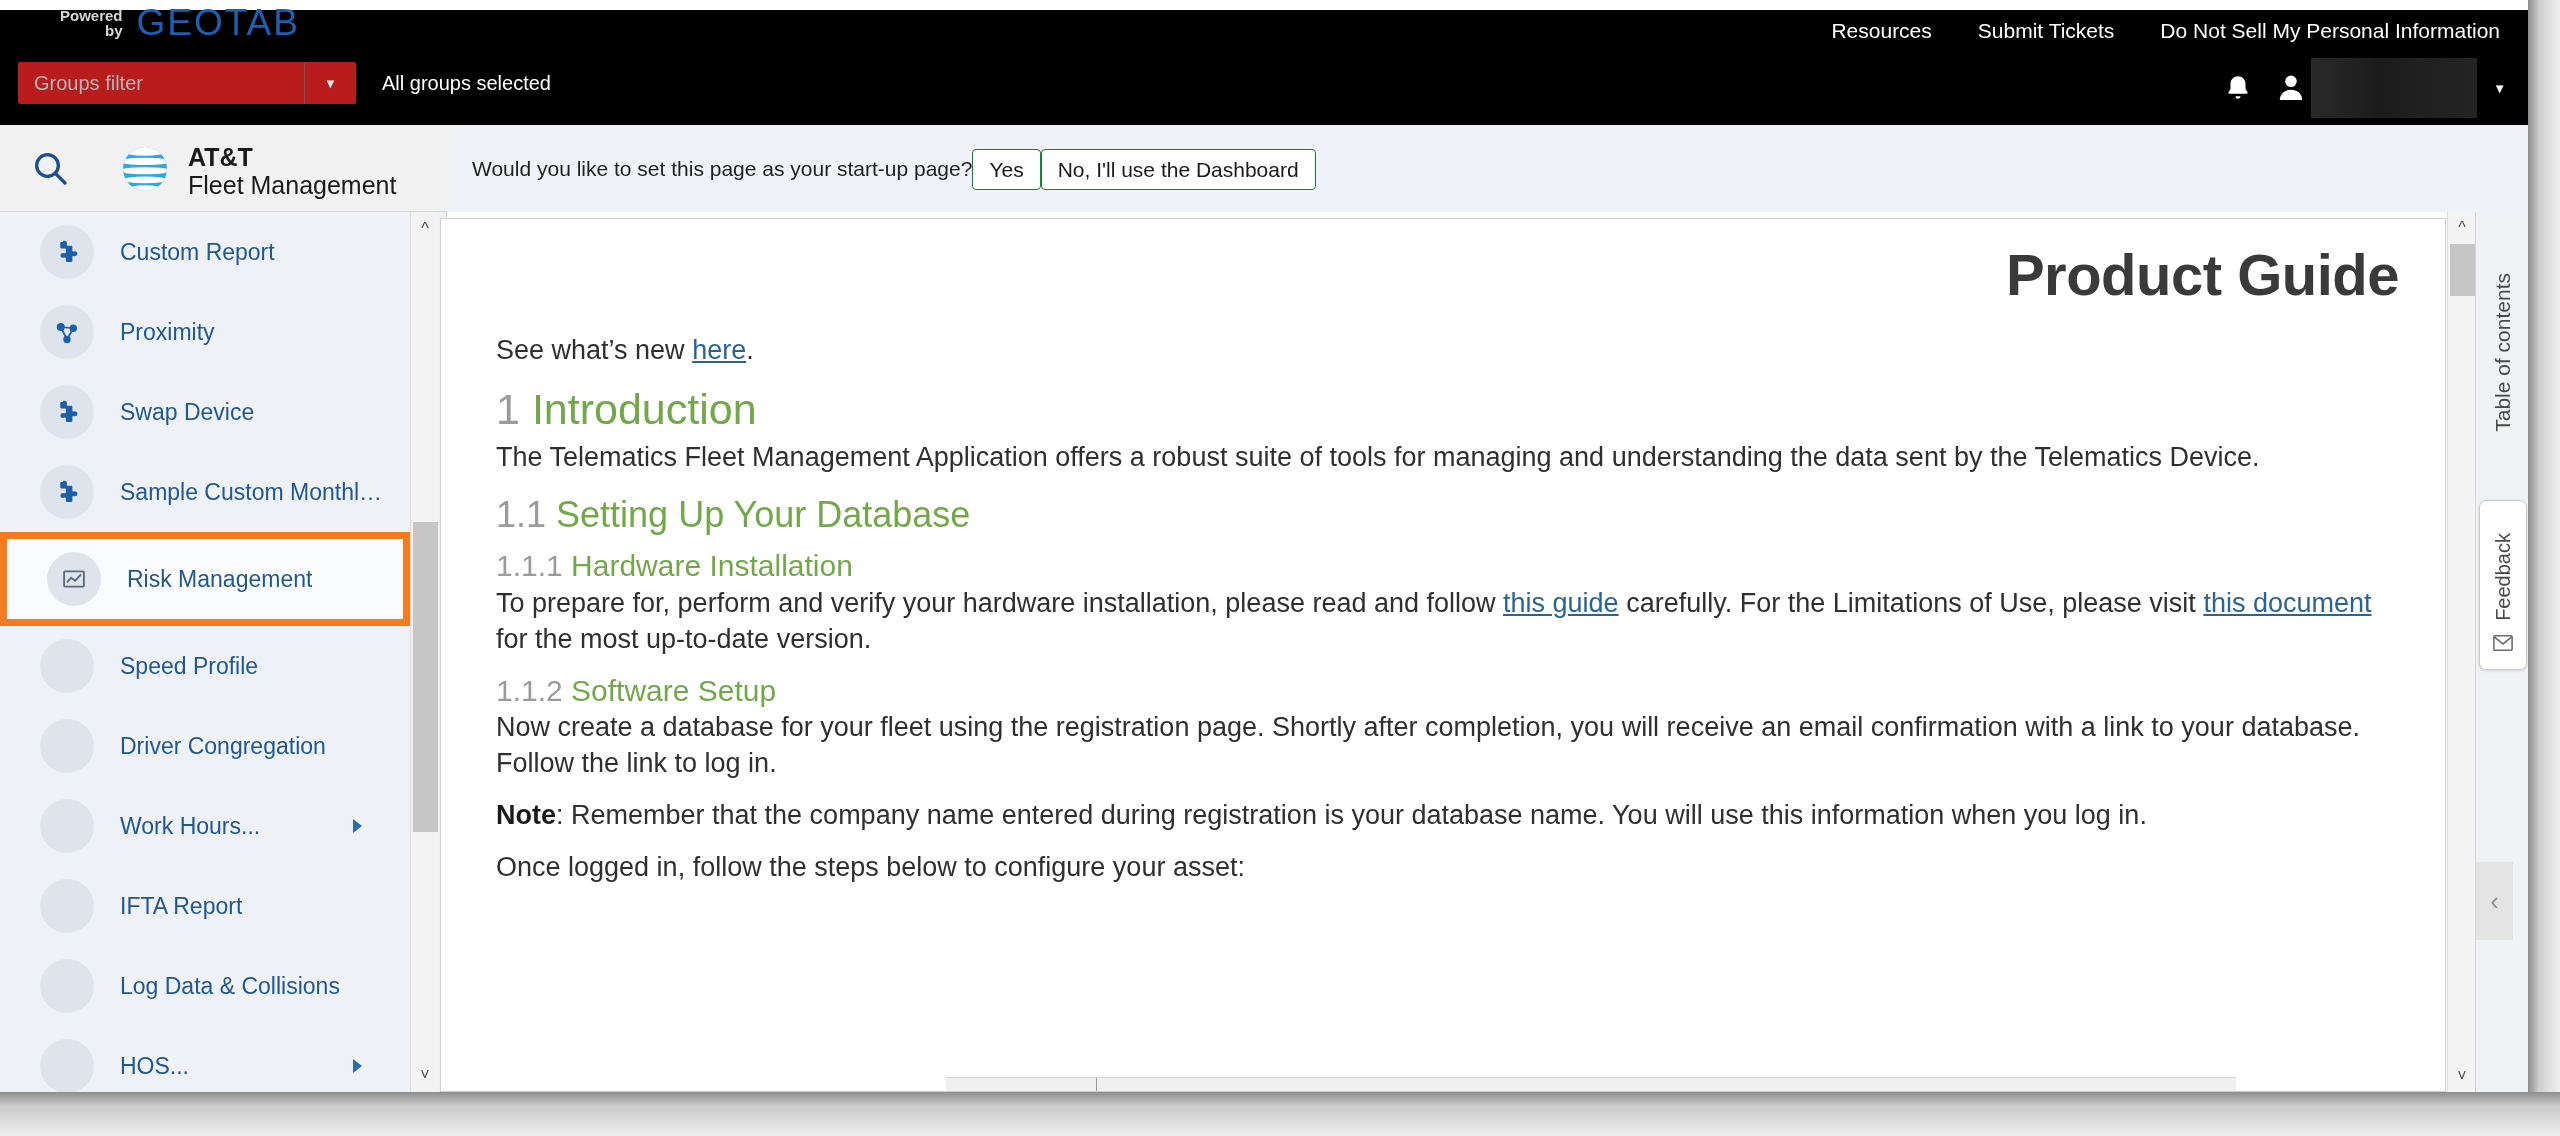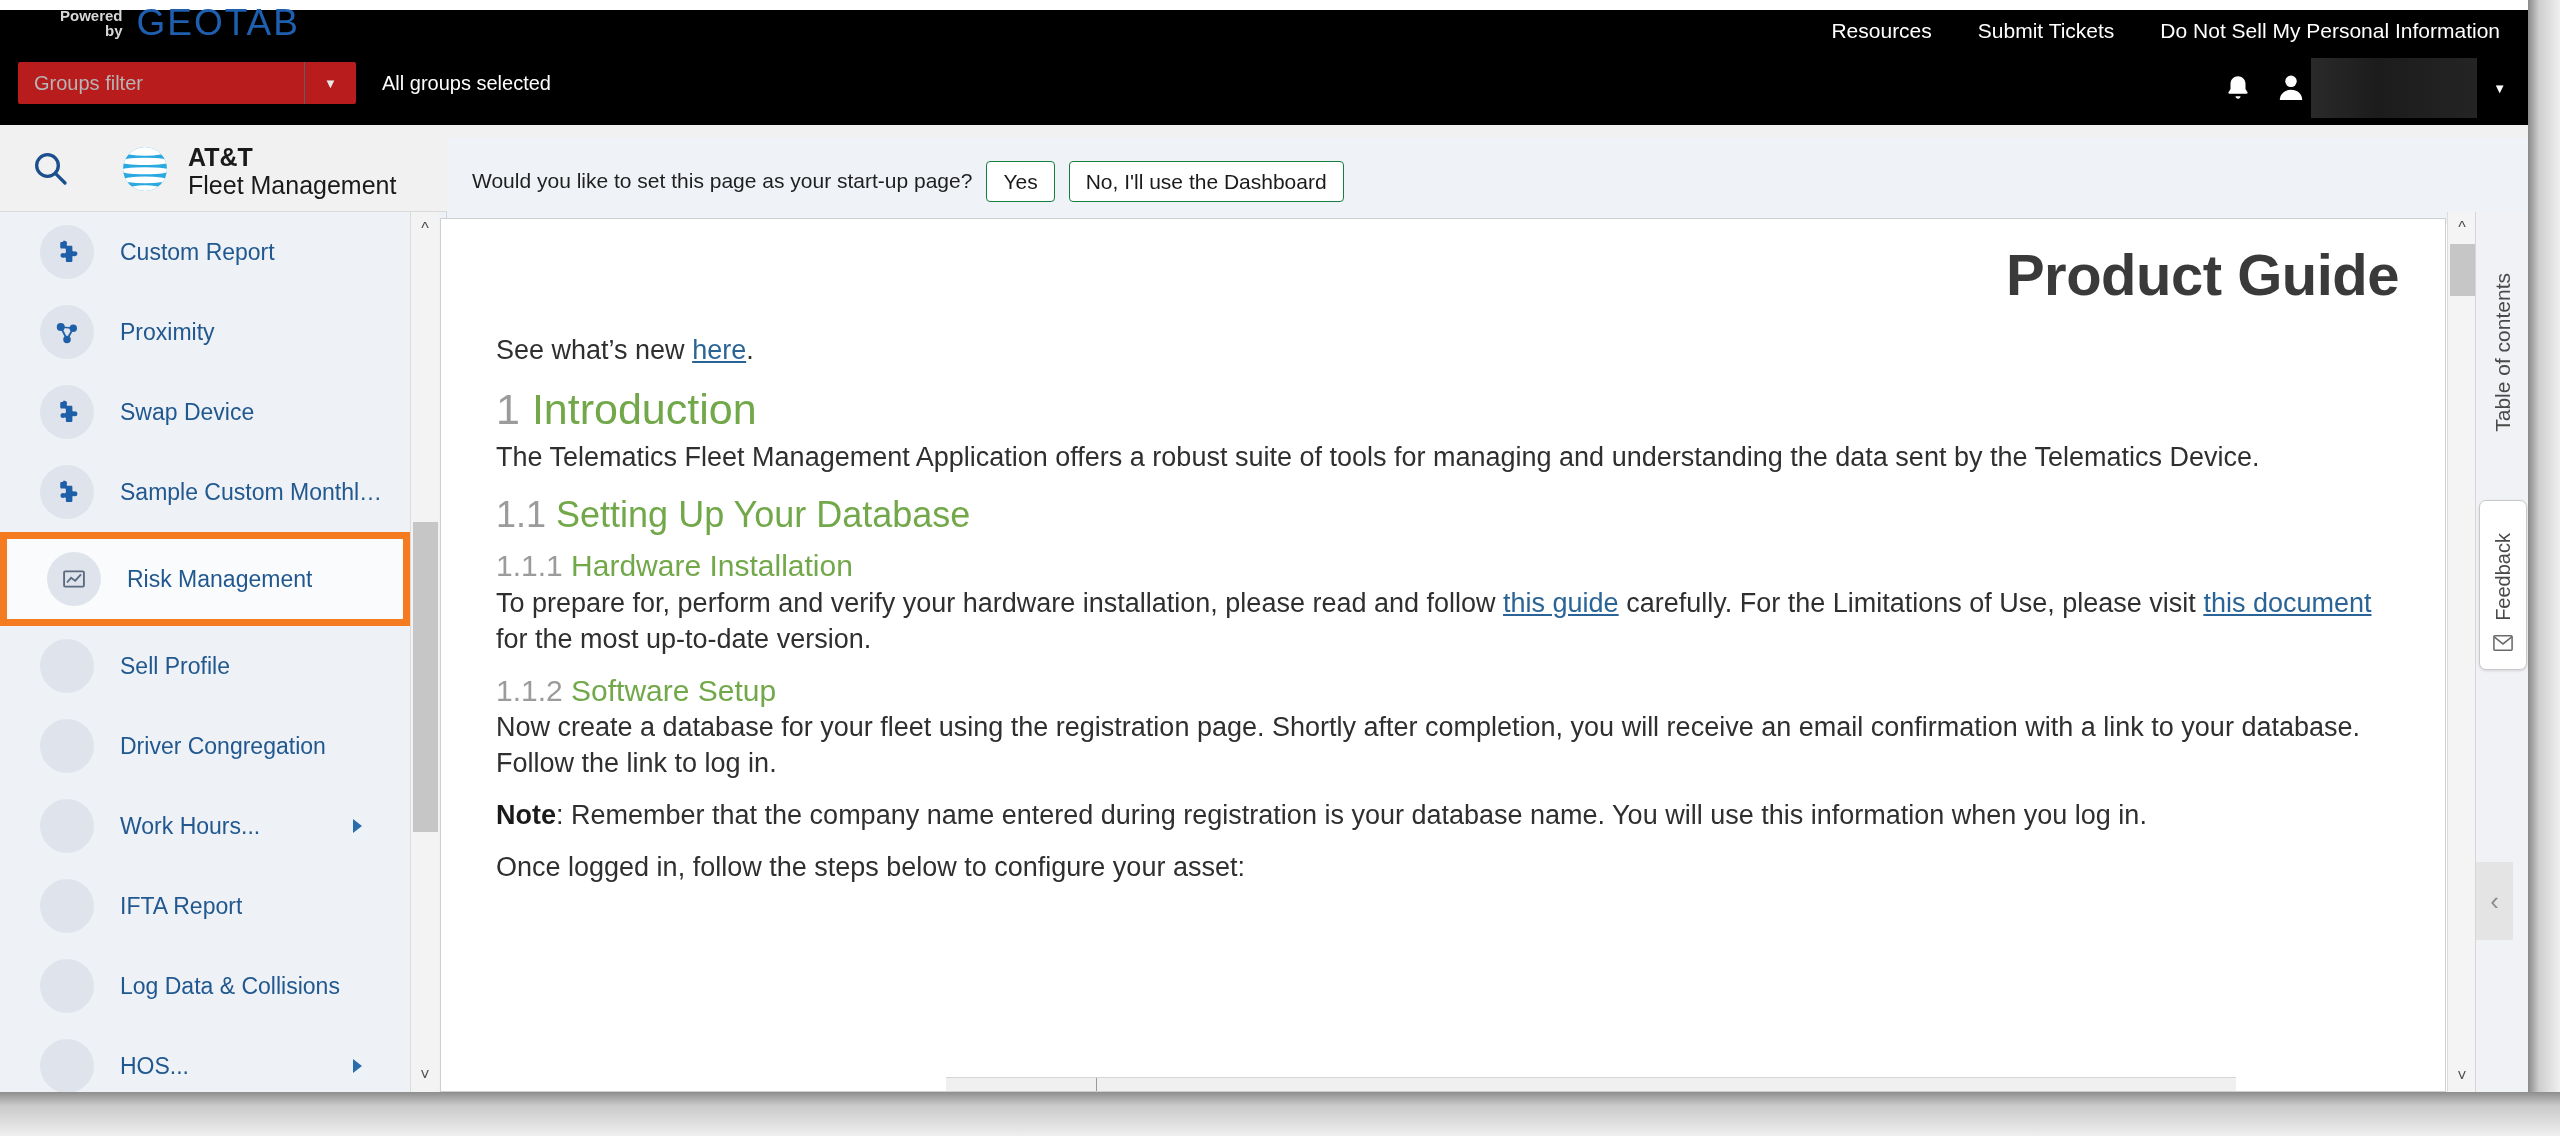--- a/index.html
+++ b/index.html
@@ -84,23 +84,23 @@
     position:absolute; left: 10px; top: 0; width: 80px; height: 86px;
     display:flex; align-items:center; justify-content:center; cursor:pointer;
   }
   .brand-wrap { position:absolute; left: 118px; top: 17px; display:flex; align-items:center; gap: 16px; cursor:pointer;}
   .brand-text { line-height: 1.12; }
   .brand-l1 { font-size: 25px; color: #1a1a1a; font-weight: 700; letter-spacing:0px;}
   .brand-l2 { font-size: 25px; color: #1a1a1a; font-weight: 400; }
 
   
   .startup-strip {
-    position: absolute; left: 447px; top: 138px; width: 2081px; height: 86px;
+    position: absolute; left: 447px; top: 126px; width: 2081px; height: 86px;
     background: #eff2f6;
-    display:flex; align-items:center; padding-left: 25px; gap: 14px;
+    display:flex; align-items:center; padding-left: 25px; 
   }
   .startup-q { font-size: 21px; color:#1f1f1f; }
   .startup-btn {
     background:#ffffff; border:1px solid #15803d; border-radius:4px;
     font-size: 21px; color:#1a1a1a; padding: 9px 16px; cursor:pointer;
     font-family:"Liberation Sans", sans-serif; line-height:1;
   }
 
   
   .sidebar {
@@ -375,21 +375,21 @@
               <rect x="3.5" y="5.5" width="17" height="13" rx="1"></rect>
               <polyline points="6,15 9.5,11 13,13.5 18,8" stroke="#5d6b80" stroke-width="1.6" fill="none"></polyline>
             </svg>
           </div>
           <div class="nav-label">Risk Management</div>
         </div>
       </div>
 
       <div class="nav-item">
         <div class="nav-bullet"></div>
-        <div class="nav-label">Sell Profile</div>
+        <div class="nav-label">Speed Profile</div>
       </div>
 
       <div class="nav-item">
         <div class="nav-bullet"></div>
         <div class="nav-label">Driver Congregation</div>
       </div>
 
       <div class="nav-item">
         <div class="nav-bullet"></div>
         <div class="nav-label">Work Hours...</div>

